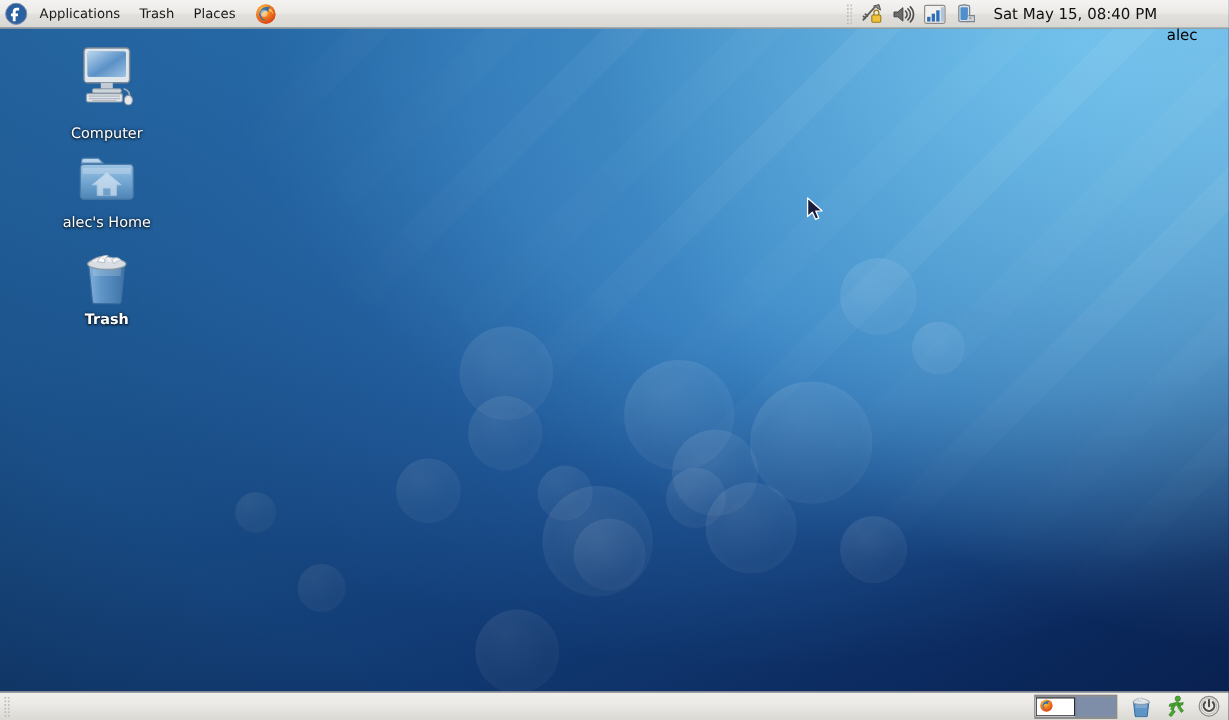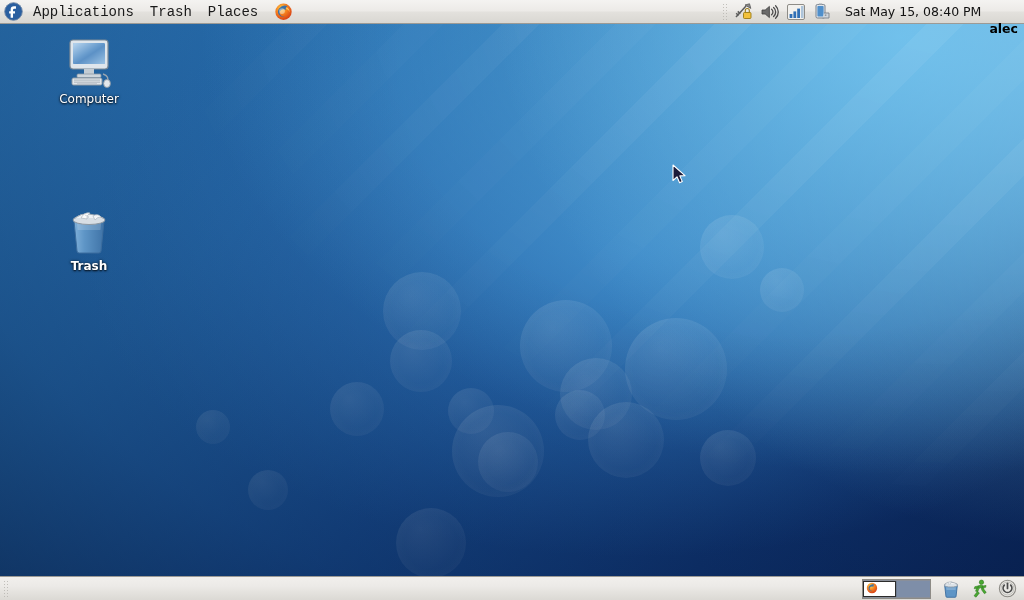--- a/index.html
+++ b/index.html
@@ -55,29 +55,29 @@
   #top-panel{
     position:absolute;left:0;top:0;width:1024px;height:24px;
     background:linear-gradient(180deg,#f4f3f1 0%,#eceae7 48%,#e3e1dd 52%,#d9d7d2 100%);
     border-bottom:1px solid #9c9a95;
     box-sizing:border-box;
     display:flex;align-items:center;
     color:#000;
   }
   .menu-item{
     height:22px;line-height:22px;padding:0 7px;margin:0 1px;
-    font-size:14px;color:#1a1a1a;cursor:default;white-space:nowrap;
-    display:flex;align-items:flex-start;border-radius:2px;font-family:Liberation Mono, monospace;
+    font-size:11px;color:#1a1a1a;cursor:default;white-space:nowrap;
+    display:flex;align-items:flex-start;border-radius:2px;
   }
   #fedora-logo{margin-left:4px;margin-right:2px;display:flex;align-items:center;}
   #ff-launcher{display:flex;align-items:center;padding:0 4px;margin-left:4px;}
   #tray{margin-left:auto;display:flex;align-items:center;gap:4px;padding-right:4px;}
   .tray-icon{width:22px;height:20px;display:flex;align-items:center;justify-content:center;}
   #clock{font-size:12.5px;padding:0 8px;color:#111;white-space:nowrap;}
-  #username{font-size:12.5px;font-weight:bold;padding-right:6px;color:#000;white-space:nowrap;margin-top:34px;}
+  #username{font-size:12.5px;font-weight:normal;padding-right:26px;color:#000;white-space:nowrap;margin-top:34px;}
   .handle{
     width:5px;height:18px;margin:0 2px;
     background-image:radial-gradient(circle, #b9b7b2 38%, transparent 40%);
     background-size:3px 3px;opacity:.85;
   }
 
   
   #bottom-panel{
     position:absolute;left:0;top:576px;width:1024px;height:24px;
     background:linear-gradient(180deg,#f1efec 0%,#eceae7 40%,#e6e4e0 60%,#dbd9d4 100%);
@@ -136,21 +136,21 @@
   <div class="bokeh" style="left:396px;top:508px;width:70px;height:70px;"></div>
   <div class="bokeh" style="left:700px;top:430px;width:56px;height:56px;"></div>
   <div class="bokeh" style="left:330px;top:382px;width:54px;height:54px;"></div>
   <div class="bokeh" style="left:700px;top:215px;width:64px;height:64px;"></div>
   <div class="bokeh" style="left:760px;top:268px;width:44px;height:44px;"></div>
   <div class="bokeh" style="left:248px;top:470px;width:40px;height:40px;"></div>
   <div class="bokeh" style="left:196px;top:410px;width:34px;height:34px;"></div>
 
   <div id="vignette"></div>
 
-  <div class="desk-icon" style="left:37px;top:36px;">
+  <div class="desk-icon" style="left:37px;top:36px;gap:12px;">
     <div class="glyph">
       <svg width="52" height="50" viewBox="0 0 52 50">
         <rect x="7" y="2" width="38" height="29" rx="3" fill="#dfe6ec" stroke="#7d8a96" stroke-width="1.2"></rect>
         <rect x="10" y="5" width="32" height="21" rx="1.5" fill="#6d9fd0"></rect>
         <linearGradient id="scr" x1="0" y1="0" x2="1" y2="1">
           <stop offset="0%" stop-color="#b9d6ef"></stop>
             <stop offset="45%" stop-color="#6a9dce"></stop>
           <stop offset="55%" stop-color="#5c91c6"></stop>
             <stop offset="100%" stop-color="#9cc3e4"></stop>
         </linearGradient>
@@ -163,20 +163,39 @@
           <rect x="11" y="43.6" width="26" height="1.2"></rect>
           <rect x="14" y="45.4" width="20" height="1.1"></rect>
         </g>
         <path d="M40 36 q7 2 4 9" stroke="#9aa6b0" stroke-width="1.4" fill="none"></path>
         <ellipse cx="44" cy="45.5" rx="3.4" ry="4" fill="#e4e8ec" stroke="#8d99a4" stroke-width="0.9"></ellipse>
       </svg>
     </div>
     <div class="label">Computer</div>
   </div>
 
+  <div class="desk-icon" style="left:37px;top:122px;">
+    <div class="glyph">
+      <svg width="50" height="46" viewBox="0 0 50 46">
+        <linearGradient id="fld" x1="0" y1="0" x2="0" y2="1">
+          <stop offset="0%" stop-color="#9fc4e4"></stop>
+            <stop offset="55%" stop-color="#6fa3cf"></stop>
+          <stop offset="100%" stop-color="#4d84b5"></stop>
+        </linearGradient>
+        <path d="M4 10 L4 6 q0-2 2-2 h12 l4 4 h-18 z" fill="#b8d4ec" stroke="#5a87b3" stroke-width="1"></path>
+        <rect x="3" y="9" width="44" height="29" rx="3" fill="url(#fld)" stroke="#4a7aa8" stroke-width="1.1"></rect>
+        <path d="M6 12 h38 q1 0 1 1 v4 h-40 v-4 q0-1 1-1z" fill="rgba(255,255,255,0.22)"></path>
+        <g opacity="0.62">
+          <path d="M25 16 L13 26 h4 v9 h16 v-9 h4 z" fill="#eaf3fb" stroke="#cfe2f2" stroke-width="0.8"></path>
+          <rect x="22" y="29" width="6" height="6" fill="#7fa9cf"></rect>
+        </g>
+      </svg>
+    </div>
+    <div class="label">alec's Home</div>
+  </div>
 
   <div class="desk-icon" style="left:37px;top:203px;font-weight:bold;">
     <div class="glyph">
       <svg width="48" height="48" viewBox="0 0 48 48">
         <linearGradient id="bin" x1="0" y1="0" x2="1" y2="0">
           <stop offset="0%" stop-color="#7fb0da"></stop>
             <stop offset="35%" stop-color="#5e95c6"></stop>
           <stop offset="100%" stop-color="#3f73a7"></stop>
         </linearGradient>
         <path d="M9 14 h30 l-3 30 q-0.2 2 -2.2 2 h-19.6 q-2 0 -2.2 -2 z" fill="url(#bin)" stroke="#3c6d9e" stroke-width="1"></path>

